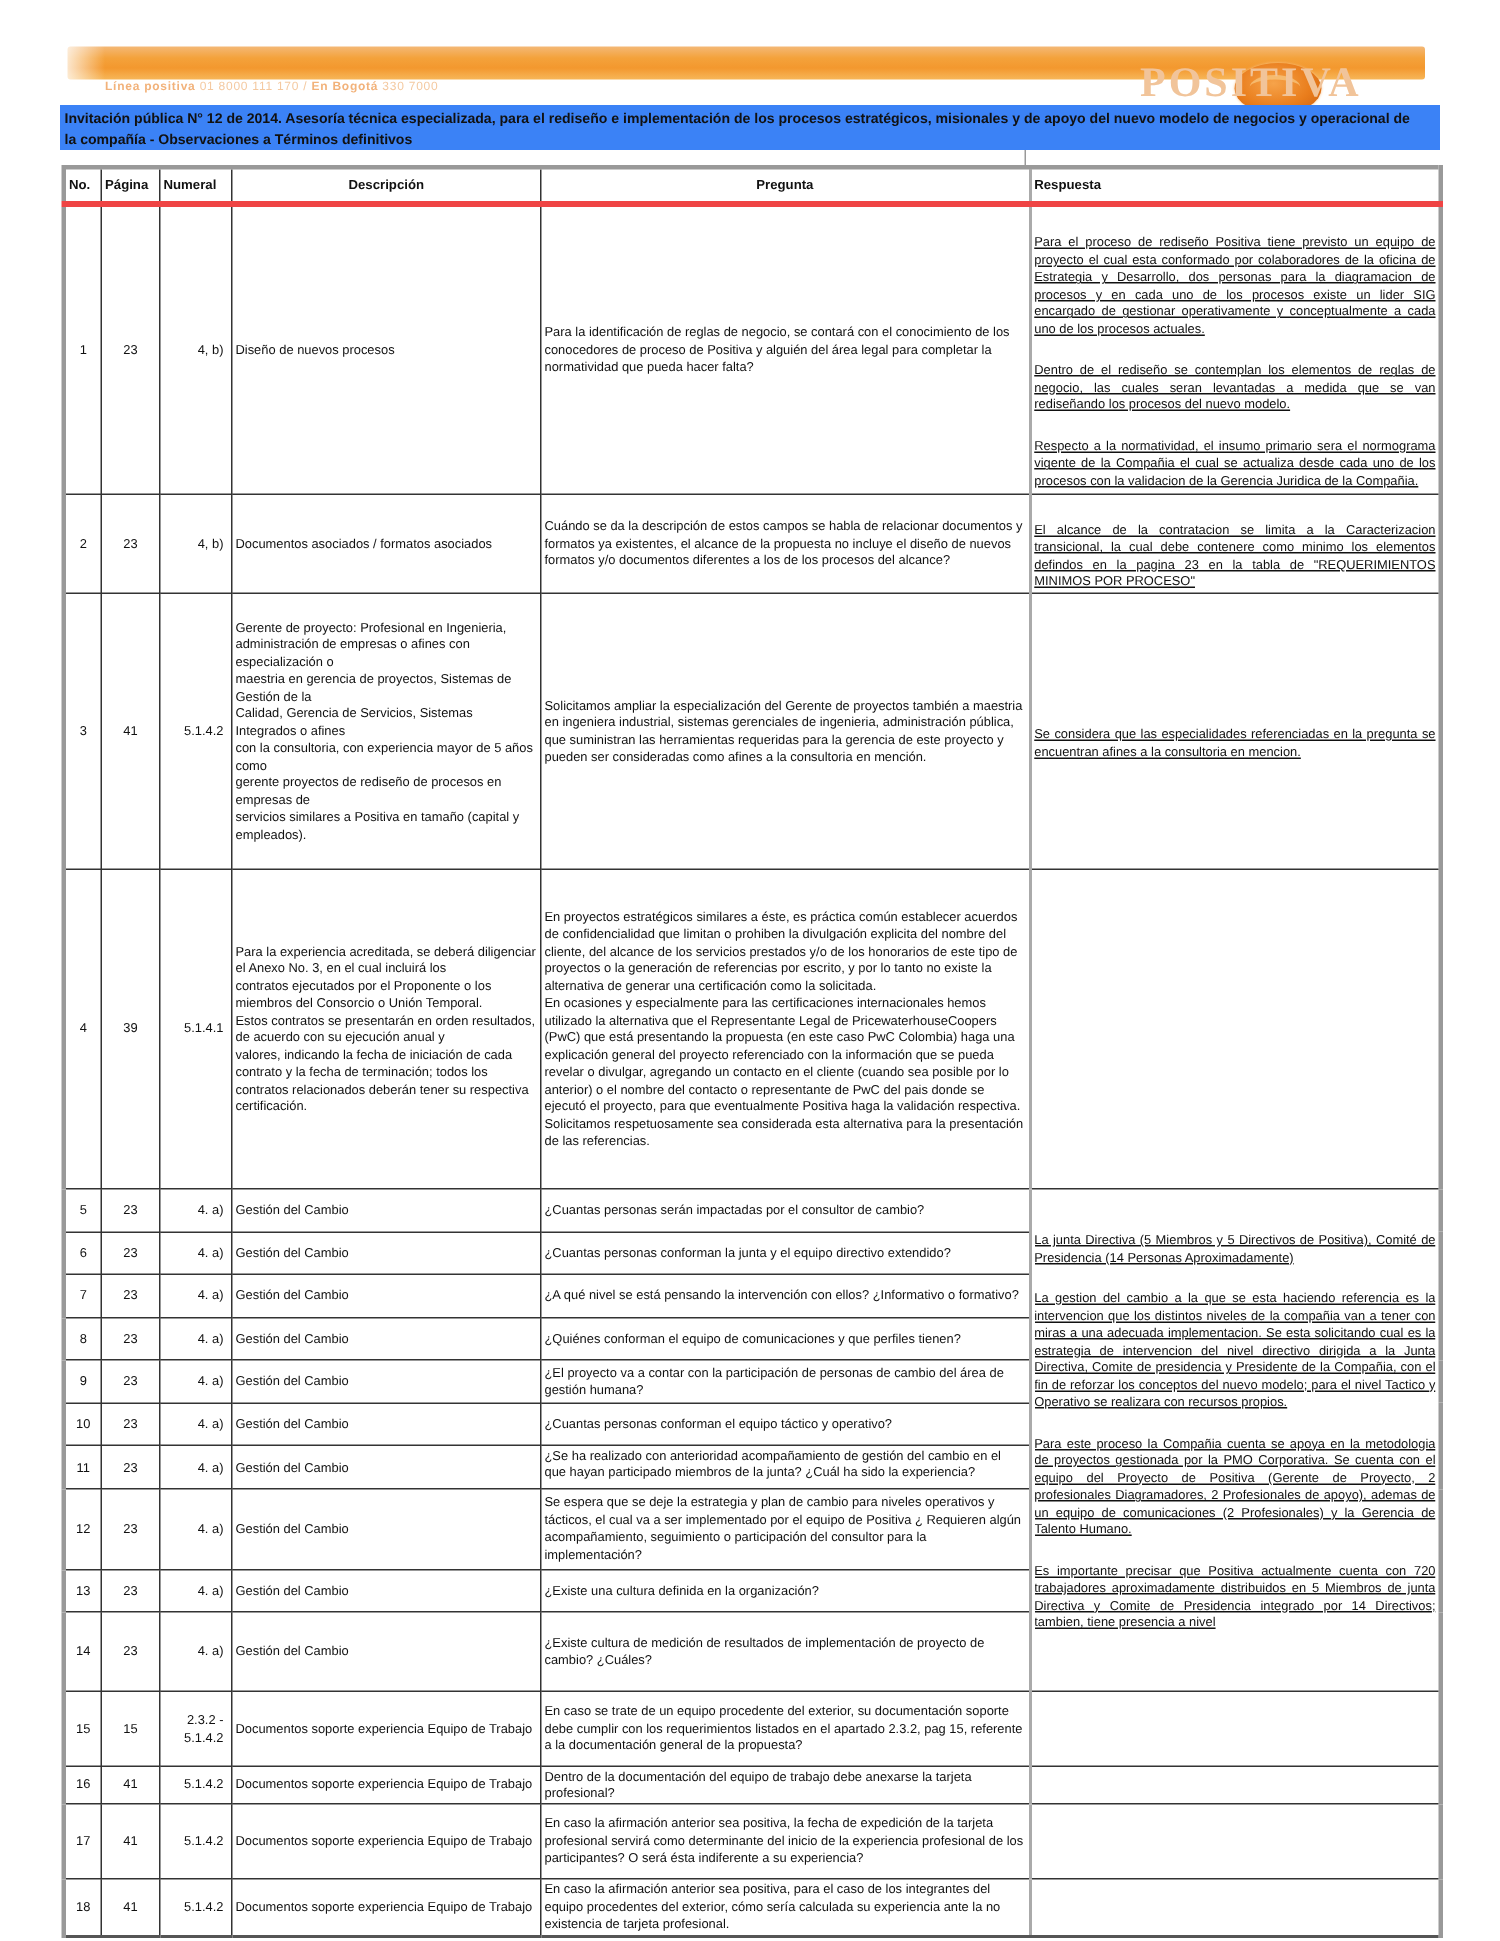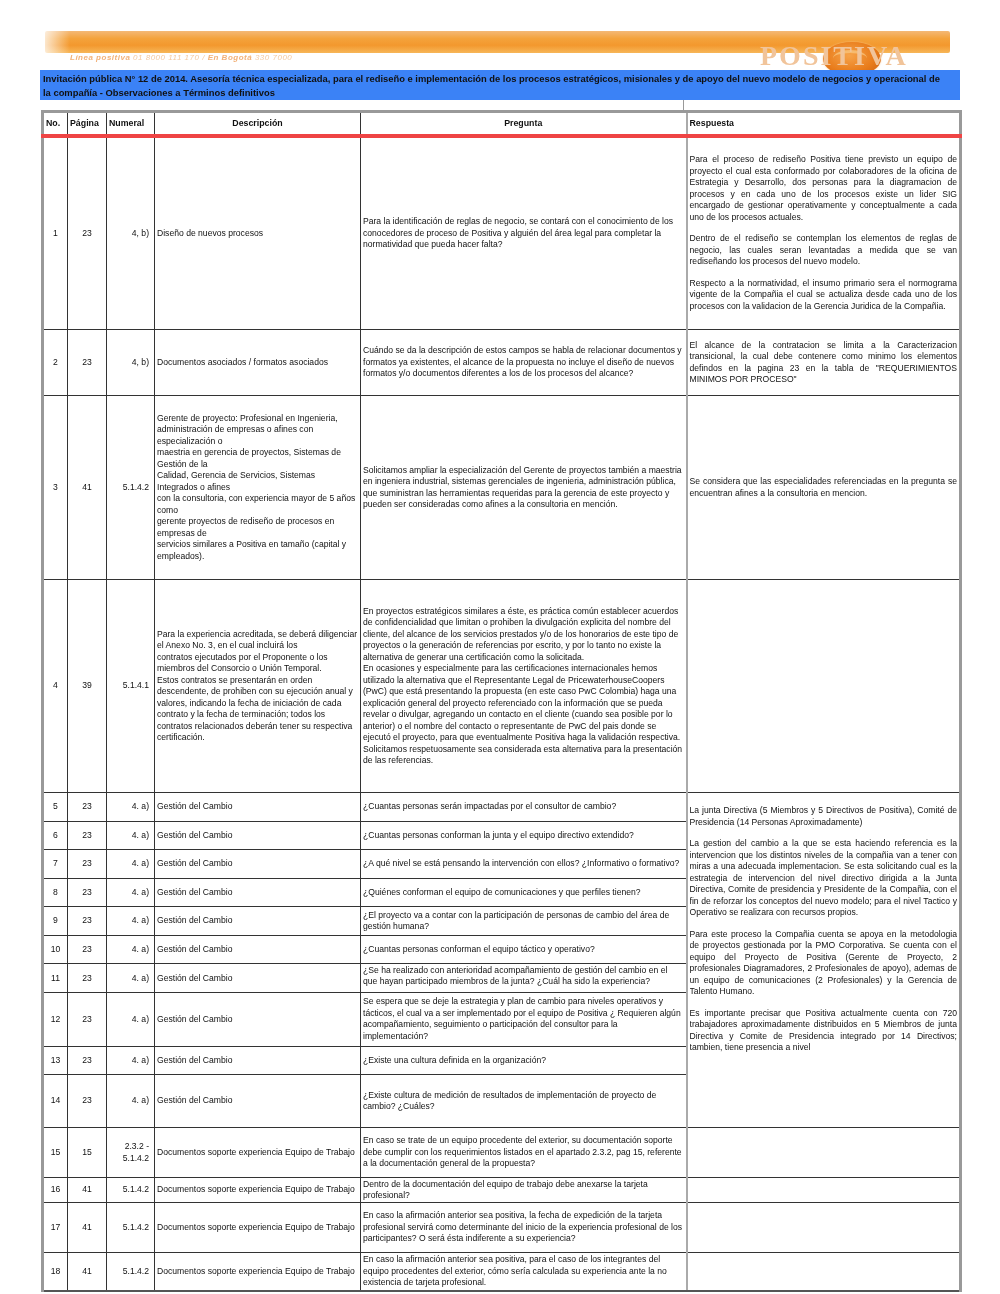--- a/index.html
+++ b/index.html
@@ -6,21 +6,21 @@
   body { width: 1000px; height: 1294px; position: relative; overflow: hidden;
          font-family: "Liberation Sans", sans-serif; color: #111; }
 
   
   .banner { position: absolute; left: 40px; top: 28px; width: 920px; height: 42px; }
   .banner-bar { position: absolute; left: 5px; top: 3px; width: 905px; height: 22px;
     background: linear-gradient(180deg, #f3b26a 0%, #f39a2a 35%, #f28f1c 65%, #f6b04a 100%);
     border-radius: 2px; opacity: 0.92; }
   .banner-fade { position: absolute; left: 0; top: 0; width: 30px; height: 42px;
     background: linear-gradient(90deg, rgba(255,255,255,0.9), rgba(255,255,255,0)); }
-  .banner-line { position: absolute; left: 30px; top: 25px; font-size: 8px; font-style: italic;
+  .banner-line { position: absolute; left: 30px; top: 25px; font-size: 8px; 
     color: #f4c9a0; letter-spacing: 0.5px; white-space: nowrap; }
   .banner-line b { color: #f2b27a; font-weight: bold; }
   .logo { position: absolute; left: 783px; top: 14px; width: 58px; height: 34px; border-radius: 50%;
     background: radial-gradient(ellipse at 45% 40%, #f6a34a 0%, #e97d1c 55%, #c95c10 100%);
     box-shadow: 0 0 2px #f7c48b; }
   .logo-swirl { position: absolute; left: 10px; top: 8px; width: 34px; height: 14px;
     border-top: 3px solid #f8c47c; border-radius: 50%; opacity: 0.8; }
   .logo-text { position: absolute; left: 760px; top: 40px; font-family: "Liberation Serif", serif;
     font-size: 28px; color: #f1c49a; letter-spacing: 2px; font-weight: bold; }
 
@@ -43,21 +43,21 @@
   table.obs th.c-desc, table.obs th.c-preg { text-align: center; }
   table.obs th.c-resp { text-align: left; }
   table.obs th.c-no, table.obs th.c-pag, table.obs th.c-num { text-align: left; }
   table.obs td.c-no, table.obs td.c-pag { text-align: center; }
   table.obs td.c-num { text-align: right; padding-right: 5px; }
   table.obs td.c-num.center { text-align: right; }
   table.obs td.c-desc, table.obs td.c-preg { text-align: left; }
   table.obs td.c-resp { text-align: justify; border-left: 2px solid #aaa; border-right: 3px solid #999; }
   table.obs th.c-resp { border-left: 2px solid #aaa; border-right: 3px solid #999; }
   table.obs td.c-no, table.obs th.c-no { border-left: 3px solid #999; }
-  .resp-para { margin: 0 0 10px 0; }
+  .resp-para { margin: 16px 0 10px 0; text-decoration: underline; }
   .resp-para:last-child { margin-bottom: 0; }
   .merged-resp { vertical-align: top !important; }
   .merged-inner { height: 322px; overflow: hidden; padding-top: 2px; }
   tbody tr:last-child td { border-bottom: 2px solid #555; }
 </style>
 </head>
 <body>
 
 <div class="banner">
   <div class="banner-bar"></div>
@@ -146,21 +146,21 @@
           <div class="resp-para">Se considera que las especialidades referenciadas en la pregunta se encuentran afines a la consultoria en mencion.</div>
         </td>
       </tr>
       <tr style="height: 213px;">
         <td class="c-no"><span>4</span></td>
         <td class="c-pag"><span>39</span></td>
         <td class="c-num"><span>5.1.4.1</span></td>
         <td class="c-desc">
           <div>Para la experiencia acreditada, se deberá diligenciar el Anexo No. 3, en el cual incluirá los</div>
           <div>contratos ejecutados por el Proponente o los miembros del Consorcio o Unión Temporal.</div>
-          <div>Estos contratos se presentarán en orden descendente, de prohiben con su ejecución anual y</div>
+          <div>Estos contratos se presentarán en orden resultados, de acuerdo con su ejecución anual y</div>
           <div>valores, indicando la fecha de iniciación de cada contrato y la fecha de terminación; todos los</div>
           <div>contratos relacionados deberán tener su respectiva certificación.</div>
         </td>
         <td class="c-preg">
           <div>En proyectos estratégicos similares a éste, es práctica común establecer acuerdos de confidencialidad que limitan o prohiben la divulgación explicita del nombre del cliente, del alcance de los servicios prestados y/o de los honorarios de este tipo de proyectos o la generación de referencias por escrito, y por lo tanto no existe la alternativa de generar una certificación como la solicitada.</div>
           <div>En ocasiones y especialmente para las certificaciones internacionales hemos utilizado la alternativa que el Representante Legal de PricewaterhouseCoopers (PwC) que está presentando la propuesta (en este caso PwC Colombia) haga una explicación general del proyecto referenciado con la información que se pueda revelar o divulgar, agregando un contacto en el cliente (cuando sea posible por lo anterior) o el nombre del contacto o representante de PwC del pais donde se ejecutó el proyecto, para que eventualmente Positiva haga la validación respectiva.</div>
           <div>Solicitamos respetuosamente sea considerada esta alternativa para la presentación de las referencias.</div>
         </td>
         <td class="c-resp"></td>
       </tr>

